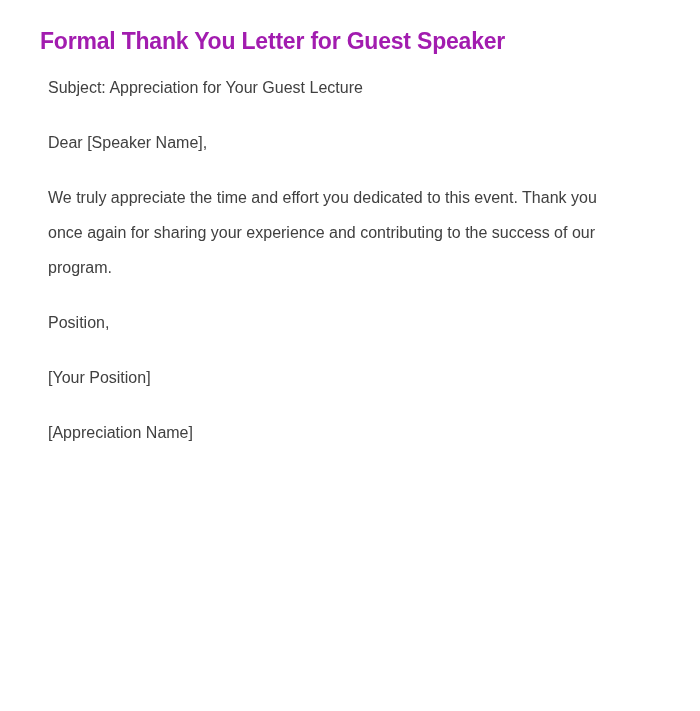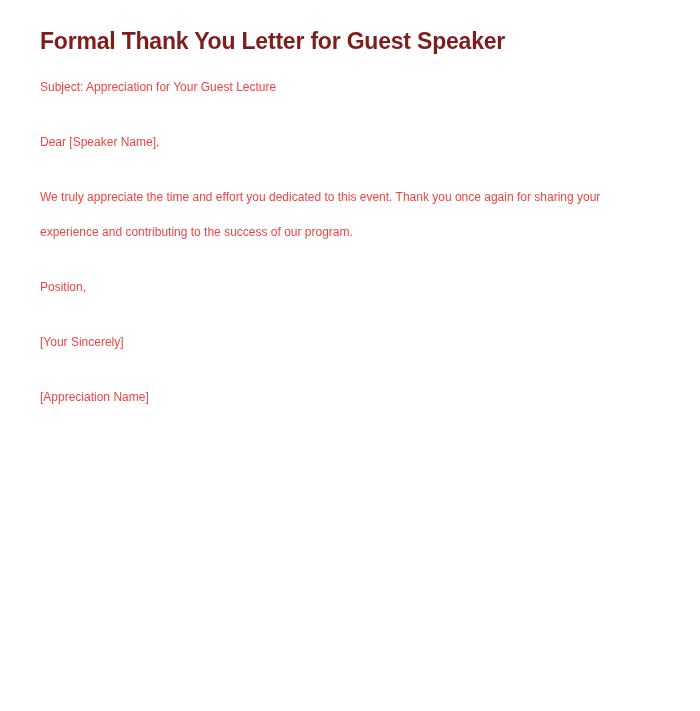--- a/index.html
+++ b/index.html
@@ -19,43 +19,43 @@
     height: 711px;
     padding: 27px 40px 0 40px;
     background: #ffffff;
   }
   .doc-title {
     margin: 0 0 15px 0;
     font-size: 23px;
     line-height: 28px;
     font-weight: 700;
     letter-spacing: -0.2px;
-    color: #7f1d1d;
+    color: #a21caf;
   }
   .doc-par {
-    margin: 0 0 20px 0;
+    margin: 0 0 20px 8px;
     max-width: 570px;
-    font-size: 12px;
+    font-size: 16px;
     line-height: 35px;
     font-weight: 400;
-    color: #ef4444;
+    color: #404040;
   }
 </style>
 </head>
 <body>
 
 <div class="page">
   <h1 class="doc-title">Formal Thank You Letter for Guest Speaker</h1>
 
   <p class="doc-par">Subject: Appreciation for Your Guest Lecture</p>
 
   <p class="doc-par">Dear [Speaker Name],</p>
 
 
   <p class="doc-par">We truly appreciate the time and effort you dedicated to this event. Thank you once again for sharing your experience and contributing to the success of our program.</p>
 
   <p class="doc-par">Position,</p>
 
 
-  <p class="doc-par">[Your Sincerely]</p>
+  <p class="doc-par">[Your Position]</p>
 
   <p class="doc-par">[Appreciation Name]</p>
 </div>
 
 </body></html>

